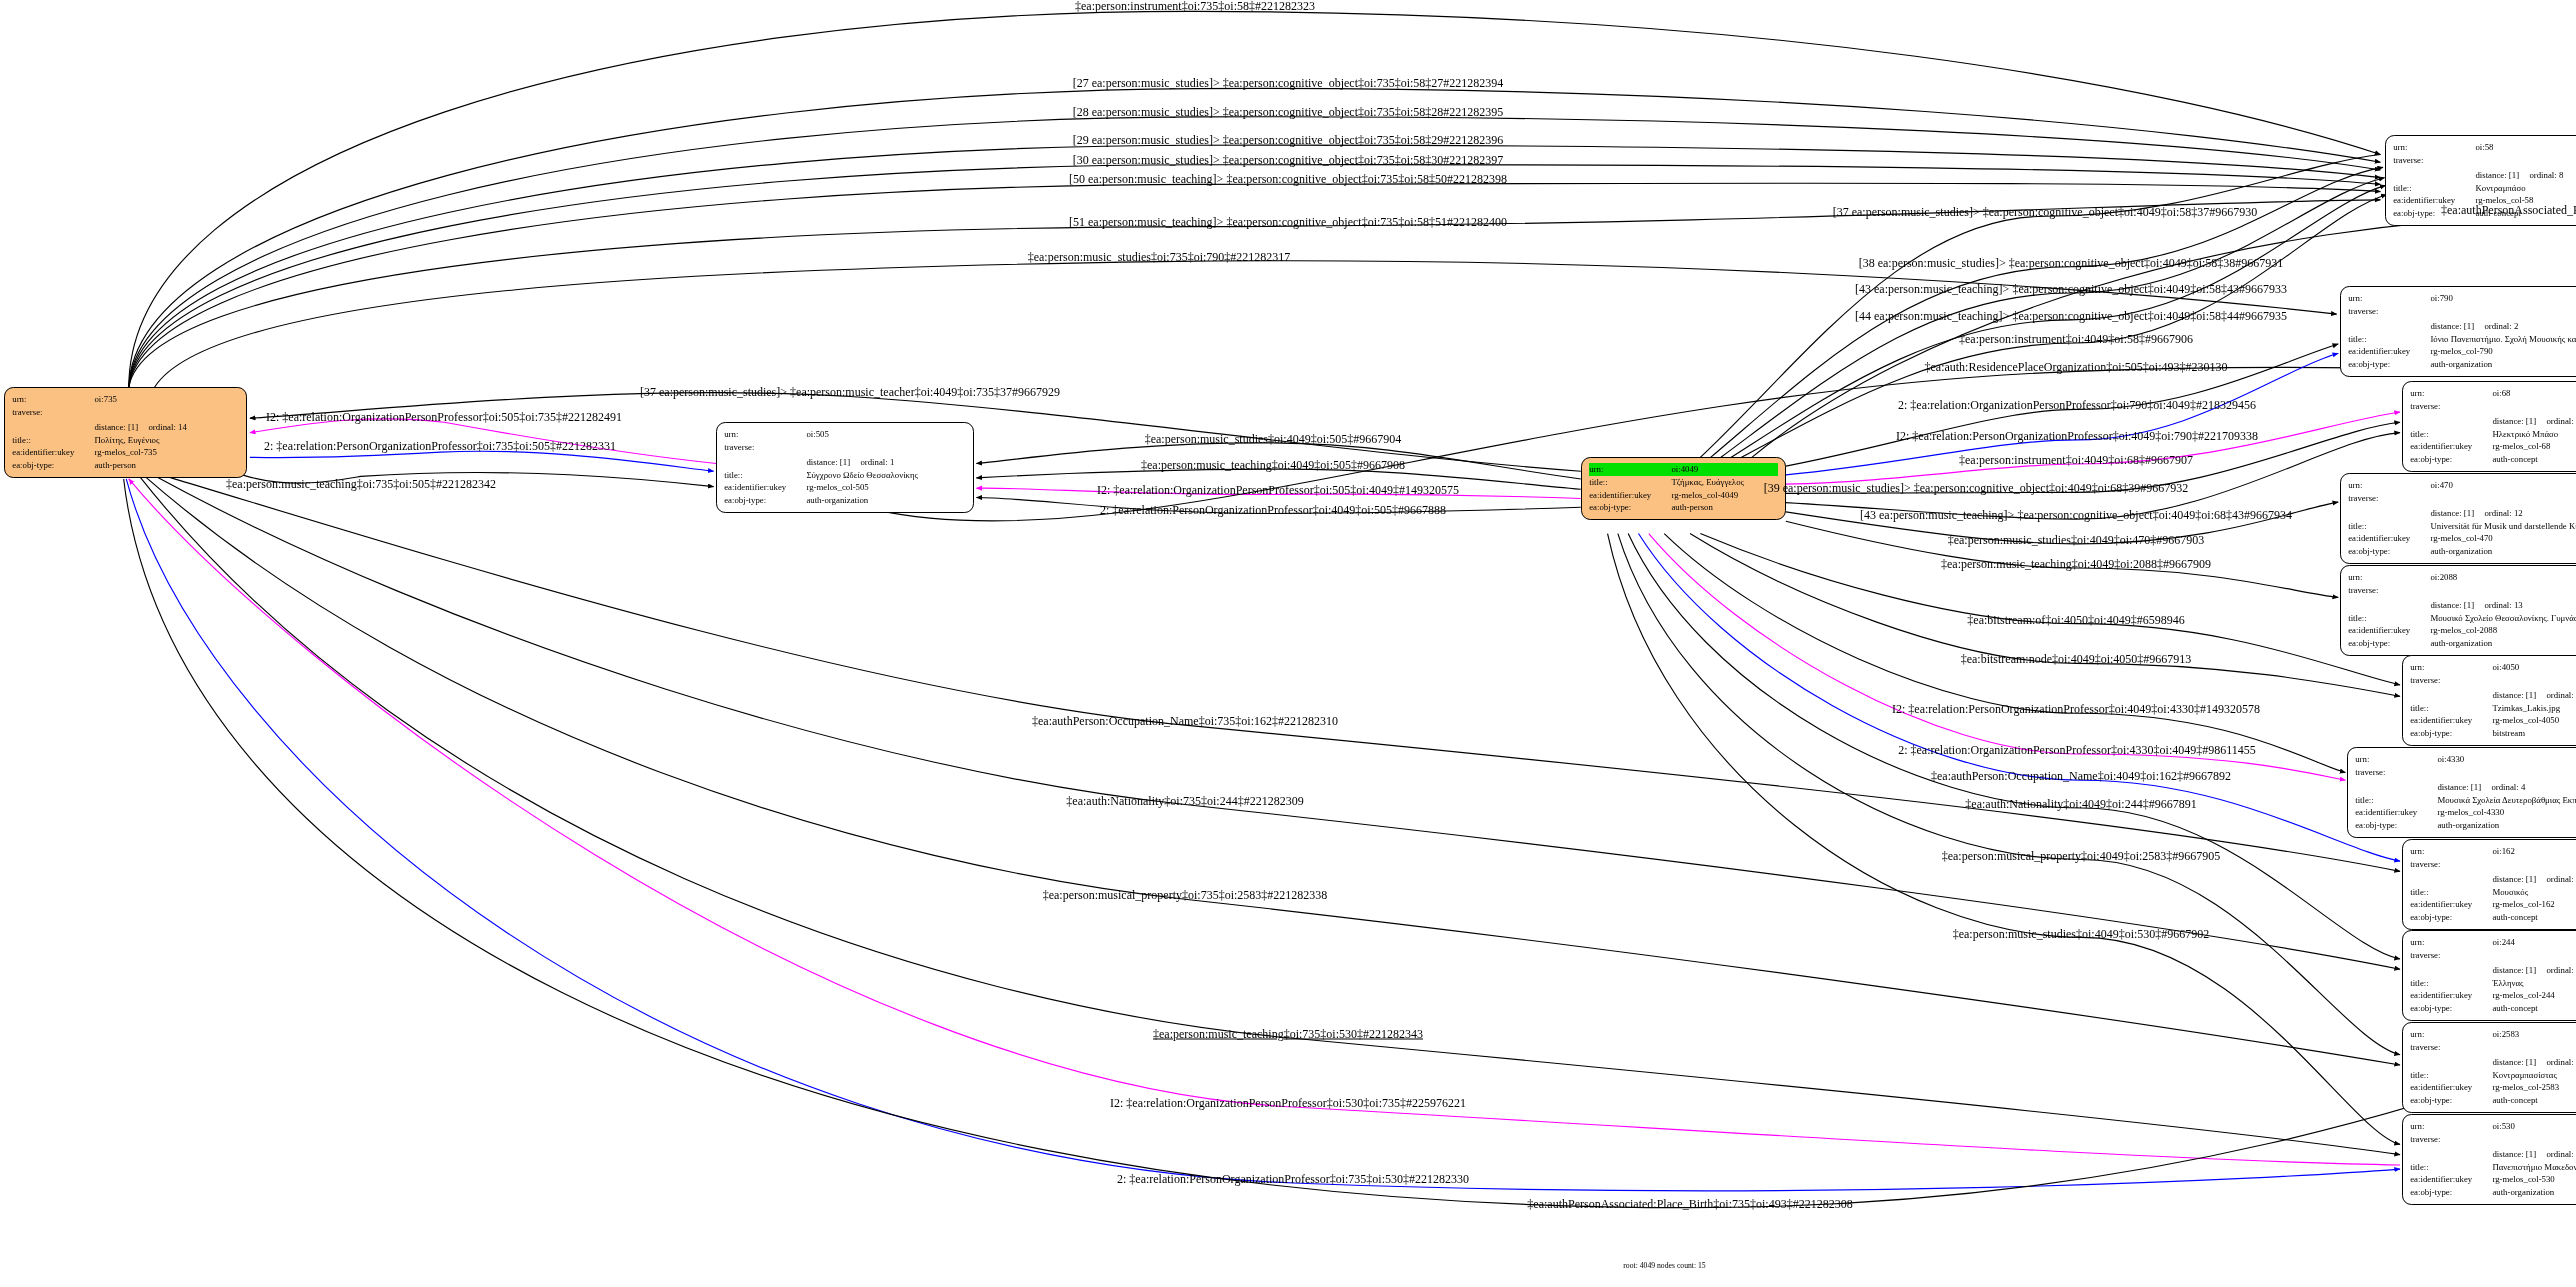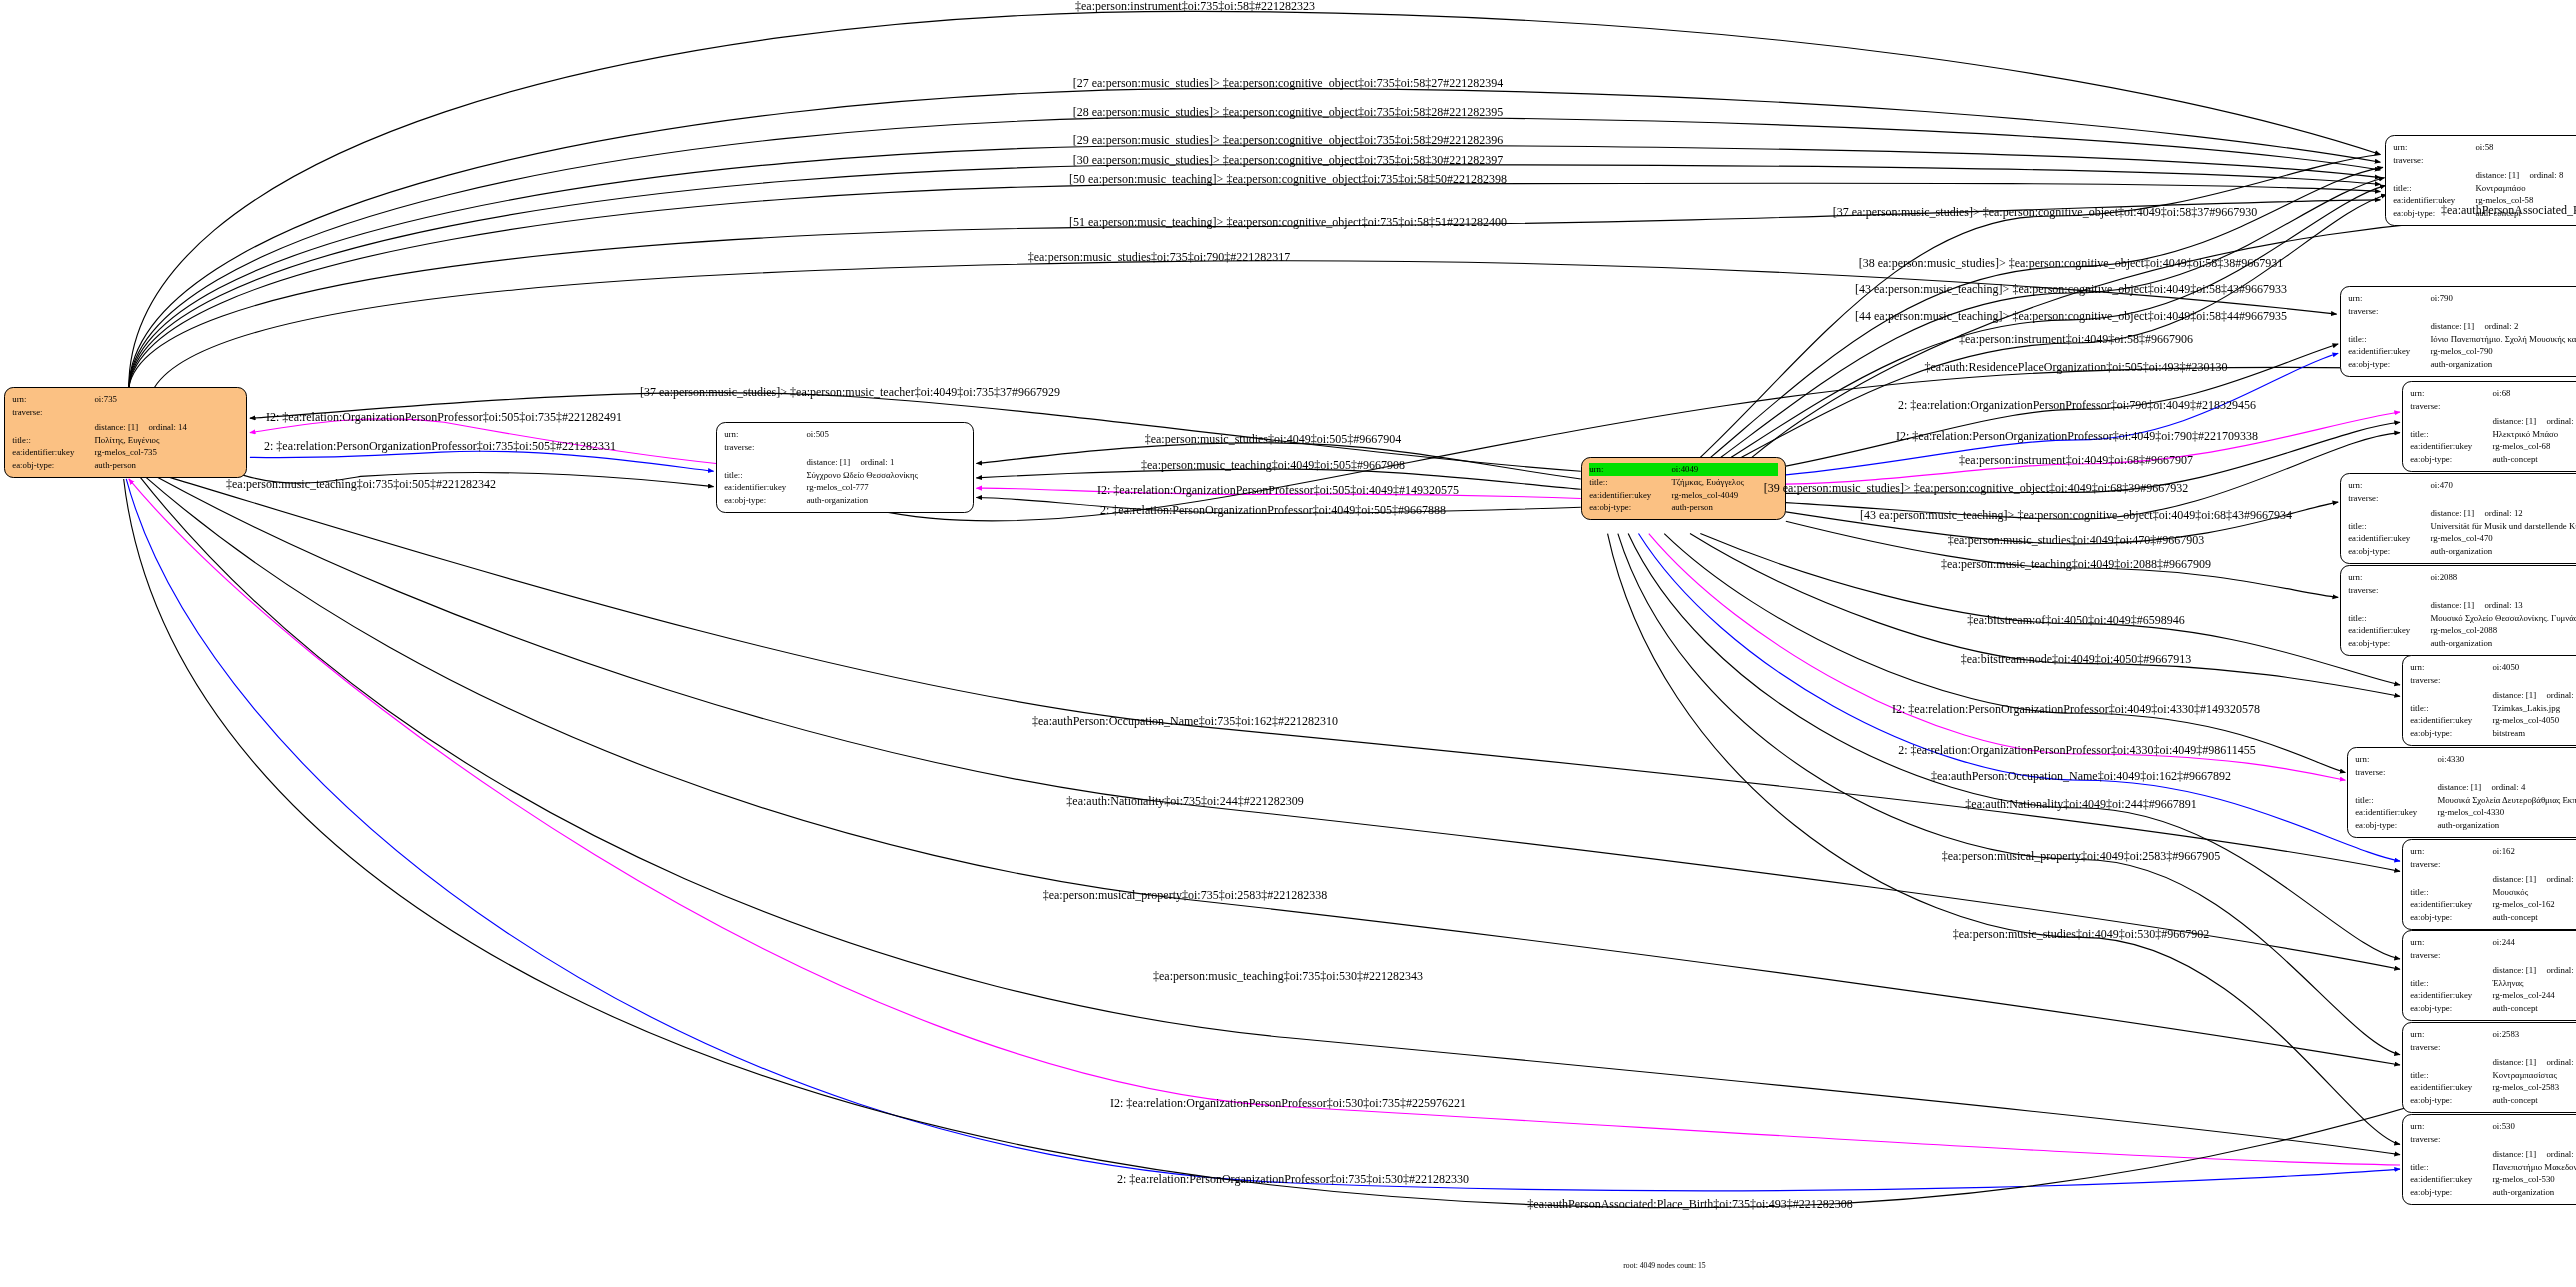--- a/index.html
+++ b/index.html
@@ -155,21 +155,21 @@
       <tr>
             <td class="k">traverse:</td>
             <td class="v"><span class="dist">distance: [1]</span><span>ordinal: 1</span></td>
           </tr>
       <tr>
             <td class="k">title::</td>
             <td class="v">Σύγχρονο Ωδείο Θεσσαλονίκης</td>
           </tr>
       <tr>
             <td class="k">ea:identifier:ukey</td>
-            <td class="v">rg-melos_col-777</td>
+            <td class="v">rg-melos_col-505</td>
           </tr>
       <tr>
             <td class="k">ea:obj-type:</td>
             <td class="v">auth-organization</td>
           </tr>
     </tbody>
       </table>
   </div>
 
   <div class="node person" style="left:1581px;top:457px;width:205px;">
@@ -526,20 +526,20 @@
   <div class="elabel" style="left:2076px;top:659px;">‡ea:bitstream:node‡oi:4049‡oi:4050‡#9667913</div>
   <div class="elabel" style="left:2076px;top:709px;">I2: ‡ea:relation:PersonOrganizationProfessor‡oi:4049‡oi:4330‡#149320578</div>
   <div class="elabel" style="left:2077px;top:750px;">2: ‡ea:relation:OrganizationPersonProfessor‡oi:4330‡oi:4049‡#98611455</div>
   <div class="elabel" style="left:2081px;top:776px;">‡ea:authPerson:Occupation_Name‡oi:4049‡oi:162‡#9667892</div>
   <div class="elabel" style="left:2081px;top:804px;">‡ea:auth:Nationality‡oi:4049‡oi:244‡#9667891</div>
   <div class="elabel" style="left:2081px;top:856px;">‡ea:person:musical_property‡oi:4049‡oi:2583‡#9667905</div>
   <div class="elabel" style="left:2081px;top:934px;">‡ea:person:music_studies‡oi:4049‡oi:530‡#9667902</div>
   <div class="elabel" style="left:1185px;top:721px;">‡ea:authPerson:Occupation_Name‡oi:735‡oi:162‡#221282310</div>
   <div class="elabel" style="left:1185px;top:801px;">‡ea:auth:Nationality‡oi:735‡oi:244‡#221282309</div>
   <div class="elabel" style="left:1185px;top:895px;">‡ea:person:musical_property‡oi:735‡oi:2583‡#221282338</div>
-  <div class="elabel" style="left:1288px;top:976px;">‡ea:person:music_teaching‡oi:735‡oi:530‡#221282343</div>
+  <div class="elabel" style="left:1288px;top:1034px;text-decoration:underline;">‡ea:person:music_teaching‡oi:735‡oi:530‡#221282343</div>
   <div class="elabel" style="left:1288px;top:1103px;">I2: ‡ea:relation:OrganizationPersonProfessor‡oi:530‡oi:735‡#225976221</div>
   <div class="elabel" style="left:1293px;top:1179px;">2: ‡ea:relation:PersonOrganizationProfessor‡oi:735‡oi:530‡#221282330</div>
   <div class="elabel" style="left:1690px;top:1204px;">‡ea:authPersonAssociated:Place_Birth‡oi:735‡oi:493‡#221282308</div>
 
   <div class="footer" style="top:1261px;">root: 4049 nodes count: 15</div>
 </div>
 
 
 </body></html>

